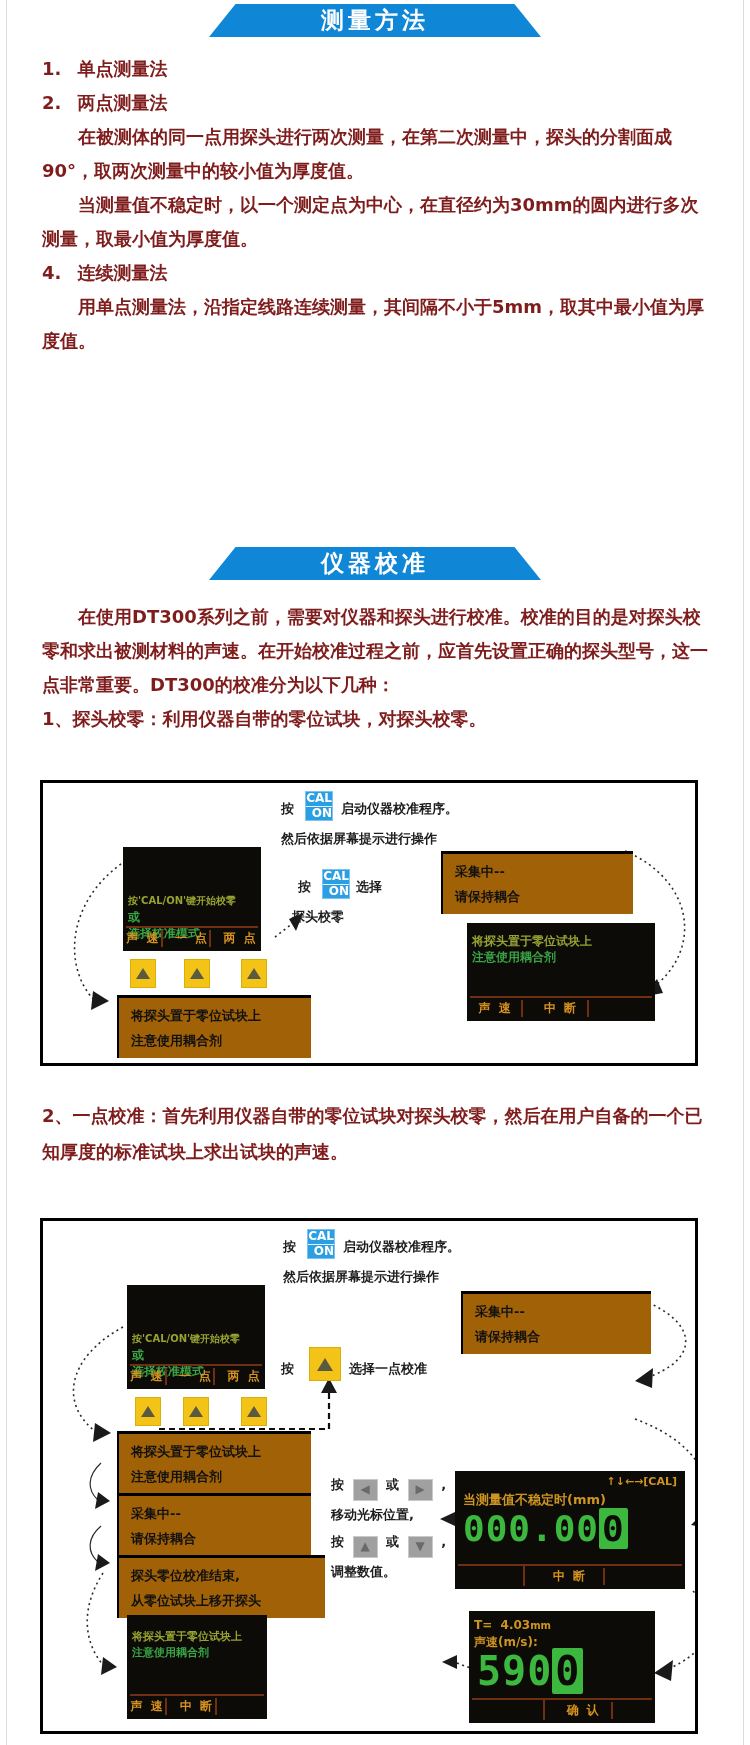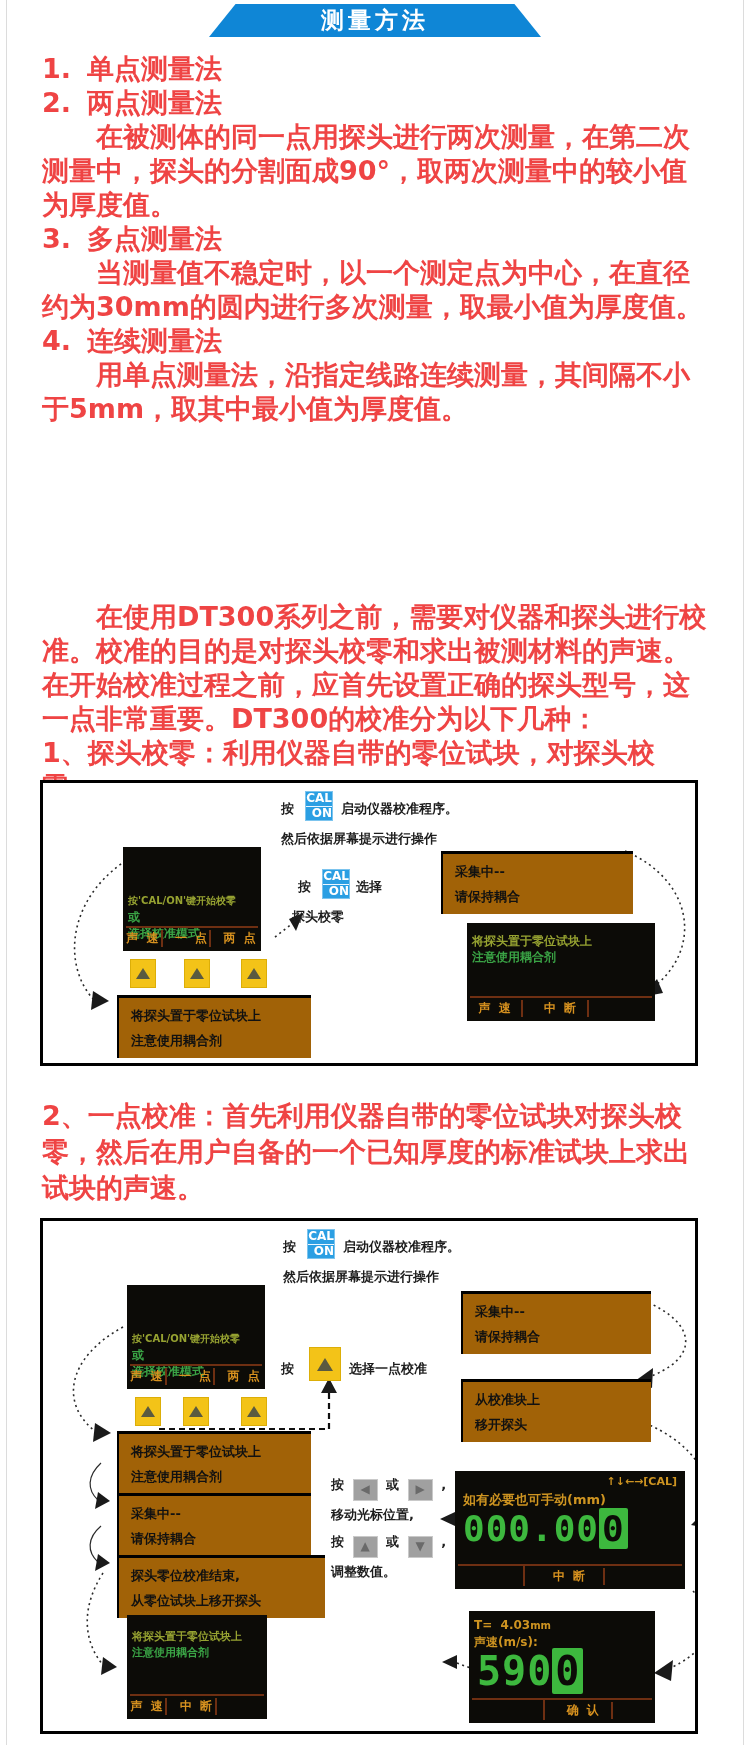--- a/index.html
+++ b/index.html
@@ -7,22 +7,22 @@
         font-family:"DejaVu Sans","Liberation Sans",sans-serif;}
   .edge{position:absolute;top:0;bottom:0;width:1px;background:#dcdcdc;}
 
   
   .banner{position:absolute;left:50%;transform:translateX(-50%);width:332px;height:33px;
           background:#0F86D6;clip-path:polygon(8% 0,92% 0,100% 100%,0 100%);
           display:flex;align-items:center;justify-content:center;}
   .banner span{color:#fff;font-size:23px;font-weight:bold;letter-spacing:4px;}
 
   
-  .bodytext{position:absolute;left:42px;width:666px;font-size:27px;font-weight:bold;
-            color:#ef4444;line-height:34px;letter-spacing:0;}
+  .bodytext{position:absolute;left:42px;width:666px;font-size:18px;font-weight:bold;
+            color:#7f1d1d;line-height:34px;letter-spacing:0;}
   .mhead{white-space:nowrap;}
   .mhead .ttl{margin-left:16px;}
   .mbody{text-indent:2em;}
   .p-indent{text-indent:2em;margin:0;}
   .p-flat{text-indent:0;margin:0;}
 
   
   .dbox{position:absolute;left:40px;width:652px;border:3px solid #000;background:#fff;}
   .box1{top:780px;height:280px;}
   .box2{top:1218px;height:510px;}
@@ -86,26 +86,28 @@
   <div class="edge" style="right:6px"></div>
 
   <div class="banner" style="top:4px">
     <span>测量方法</span>
   </div>
 
   <div class="bodytext" style="top:52px">
     <div class="mhead"><span>1.</span><span class="ttl">单点测量法</span></div>
     <div class="mhead"><span>2.</span><span class="ttl">两点测量法</span></div>
     <div class="mbody">在被测体的同一点用探头进行两次测量，在第二次测量中，探头的分割面成90°，取两次测量中的较小值为厚度值。</div>
-    <div class="mhead"><span>3.</span><span class="ttl">多点测量法</span></div>
     <div class="mbody">当测量值不稳定时，以一个测定点为中心，在直径约为30mm的圆内进行多次测量，取最小值为厚度值。</div>
     <div class="mhead"><span>4.</span><span class="ttl">连续测量法</span></div>
     <div class="mbody">用单点测量法，沿指定线路连续测量，其间隔不小于5mm，取其中最小值为厚度值。</div>
   </div>
 
+  <div class="banner" style="top:547px">
+    <span>仪器校准</span>
+  </div>
 
   <div class="bodytext" style="top:600px">
     <p class="p-indent">在使用DT300系列之前，需要对仪器和探头进行校准。校准的目的是对探头校零和求出被测材料的声速。在开始校准过程之前，应首先设置正确的探头型号，这一点非常重要。DT300的校准分为以下几种：</p>
     <p class="p-flat">1、探头校零：利用仪器自带的零位试块，对探头校零。</p>
   </div>
 
   <div class="dbox box1">
     <svg class="overlay" width="652" height="280" viewBox="0 0 652 280">
       <path class="dot" d="M92,72 C25,110 18,180 50,216"></path>
       <polygon class="ah" points="50,208 66,218 48,227"></polygon>
@@ -233,24 +235,20 @@
     <span class="instr" style="left:238px;top:140px">按</span>
     <div class="ybtn big" style="left:266px;top:126px">
         <span class="tri"></span>
       </div>
     <span class="instr" style="left:306px;top:140px">选择一点校准</span>
 
     <div class="lbox" style="left:418px;top:70px;width:172px">
       <div>采集中--</div>
       <div>请保持耦合</div>
     </div>
-    <div class="lbox" style="left:418px;top:158px;width:172px">
-      <div>从校准块上</div>
-      <div>移开探头</div>
-    </div>
 
     <div class="lbox" style="left:74px;top:210px;width:176px">
       <div>将探头置于零位试块上</div>
       <div>注意使用耦合剂</div>
     </div>
     <div class="lbox" style="left:74px;top:272px;width:176px">
       <div>采集中--</div>
       <div>请保持耦合</div>
     </div>
     <div class="lbox" style="left:74px;top:334px;width:190px">
@@ -282,21 +280,21 @@
         <span class="graybtn"><span>▲</span></span>
         <span>或</span>
         <span class="graybtn"><span>▼</span></span>
         <span>,</span>
       </div>
       <div>调整数值。</div>
     </div>
 
     <div class="lcd" style="left:412px;top:250px;width:230px;height:118px">
       <div class="corner org">↑↓←→[CAL]</div>
-      <div class="scrtitle org">如有必要也可手动(mm)</div>
+      <div class="scrtitle org">当测量值不稳定时(mm)</div>
       <div class="bigval" style="font-size:36px;line-height:40px">
         <span>000.00</span><span class="hl">0</span>
       </div>
       <div class="softbar">
         <span class="sk sp"></span>
         <span class="sk">中 断</span>
         <span class="sk nb"></span>
       </div>
     </div>
 

